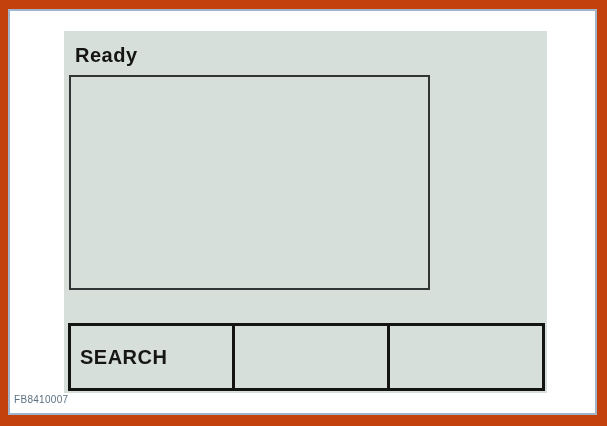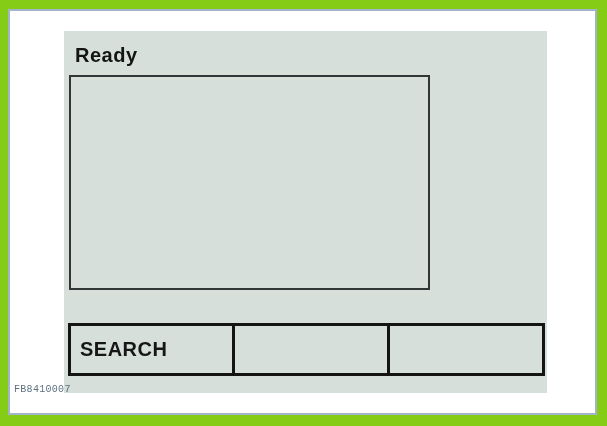--- a/index.html
+++ b/index.html
@@ -5,21 +5,21 @@
   html, body {
     margin: 0;
     padding: 0;
     background: #ffffff;
     font-family: "Liberation Sans", sans-serif;
   }
   .page {
     position: relative;
     width: 607px;
     height: 426px;
-    background: #84cc16;
+    background: #c2410c;
     overflow: hidden;
   }
   .frame {
     position: absolute;
     left: 8px;
     top: 9px;
     width: 589px;
     height: 406px;
     box-sizing: border-box;
     border: 2px solid #a2b4ca;
@@ -50,21 +50,21 @@
     height: 215px;
     box-sizing: border-box;
     border: 2px solid #2f3635;
     background: #d7dfda;
   }
   .softkeys {
     position: absolute;
     left: 4px;
     top: 292px;
     width: 477px;
-    height: 53px;
+    height: 68px;
     box-sizing: border-box;
     border: 3px solid #141414;
     display: flex;
   }
   .softkey {
     flex: 1 1 0;
     min-width: 0;
     background: #d7dfda;
     border: none;
     border-right: 3px solid #141414;
@@ -81,25 +81,24 @@
     cursor: pointer;
   }
   .softkey:last-child { border-right: none; }
   .softkey.align-left {
     justify-content: flex-start;
     padding-left: 9px;
   }
   .figure-id {
     position: absolute;
     left: 4px;
-    bottom: 18px;
+    bottom: 8px;
     font-size: 10px;
     color: #5d7181;
     letter-spacing: 0.3px;
-    font-family: Liberation Mono, monospace;
   }
 </style>
 </head>
 <body>
 
 <div class="page">
   <div class="frame">
 
     <div class="panel">
 

